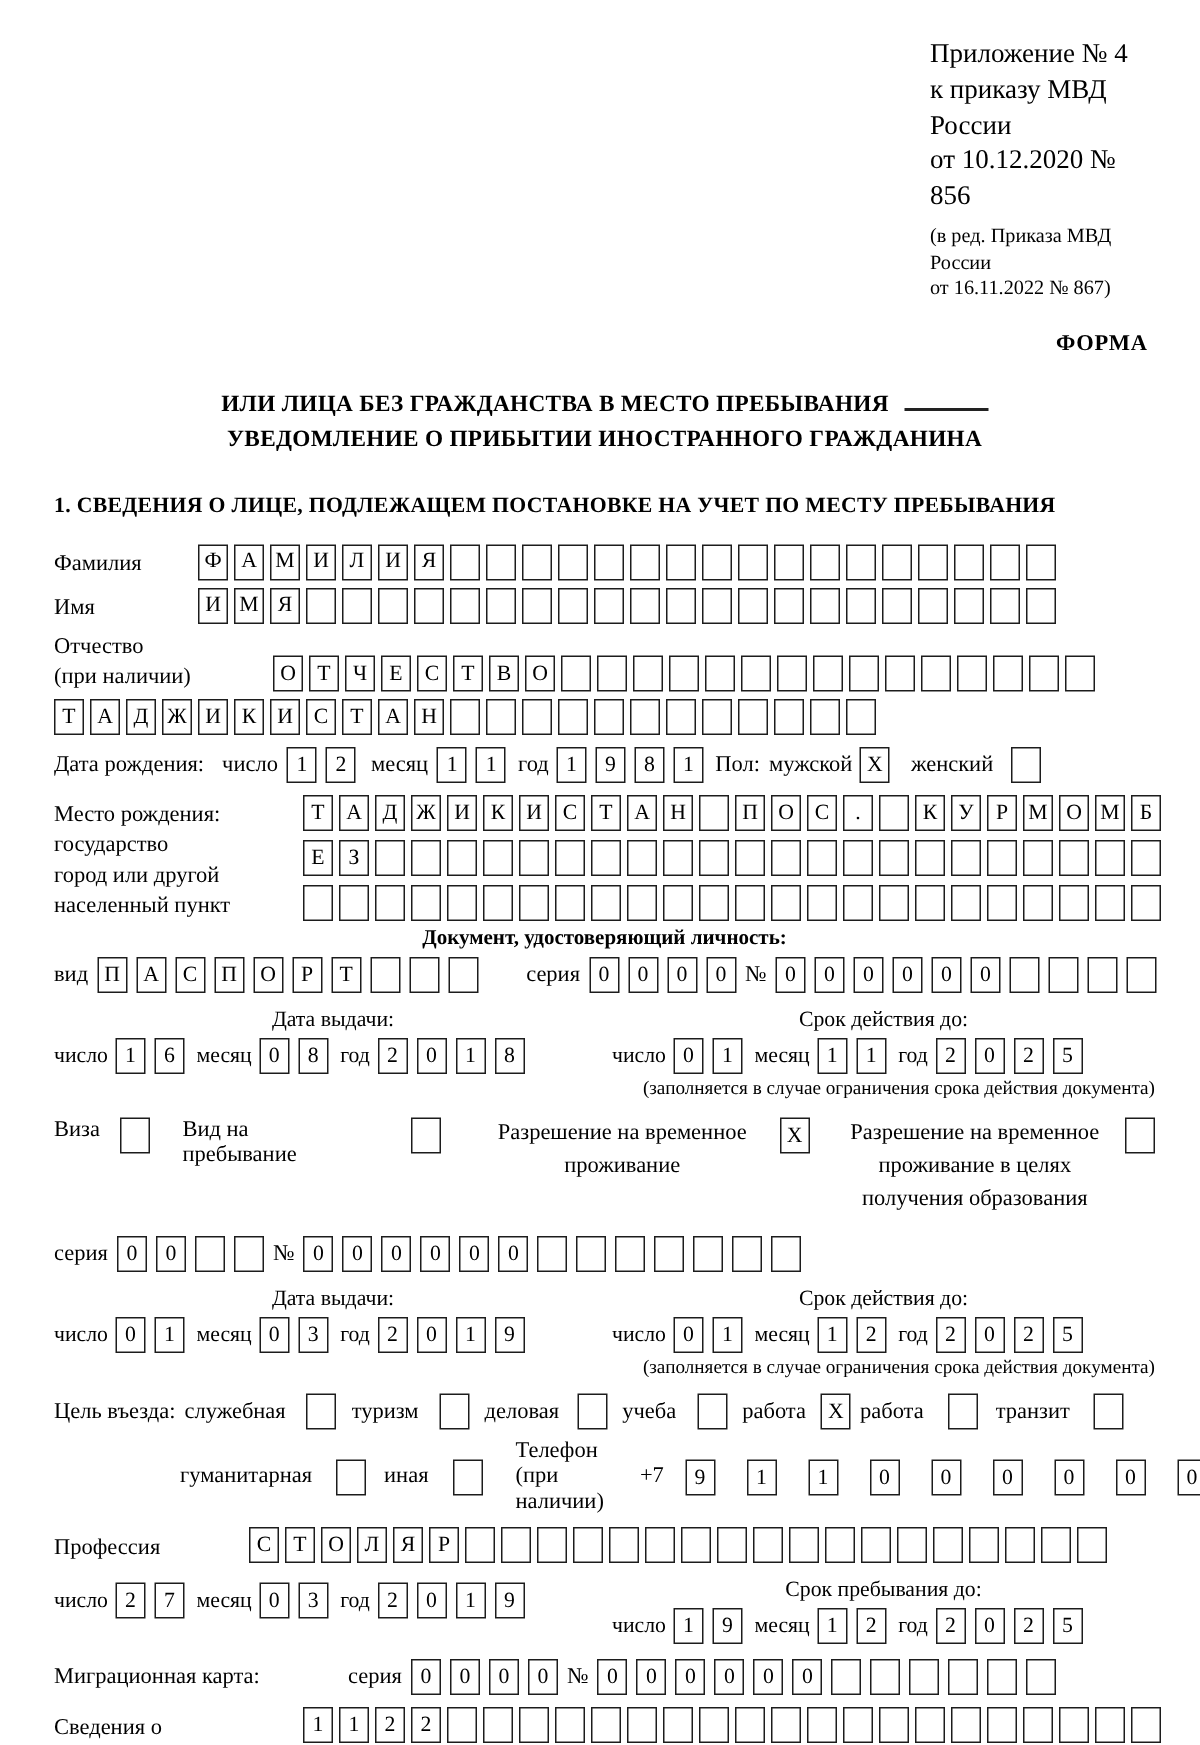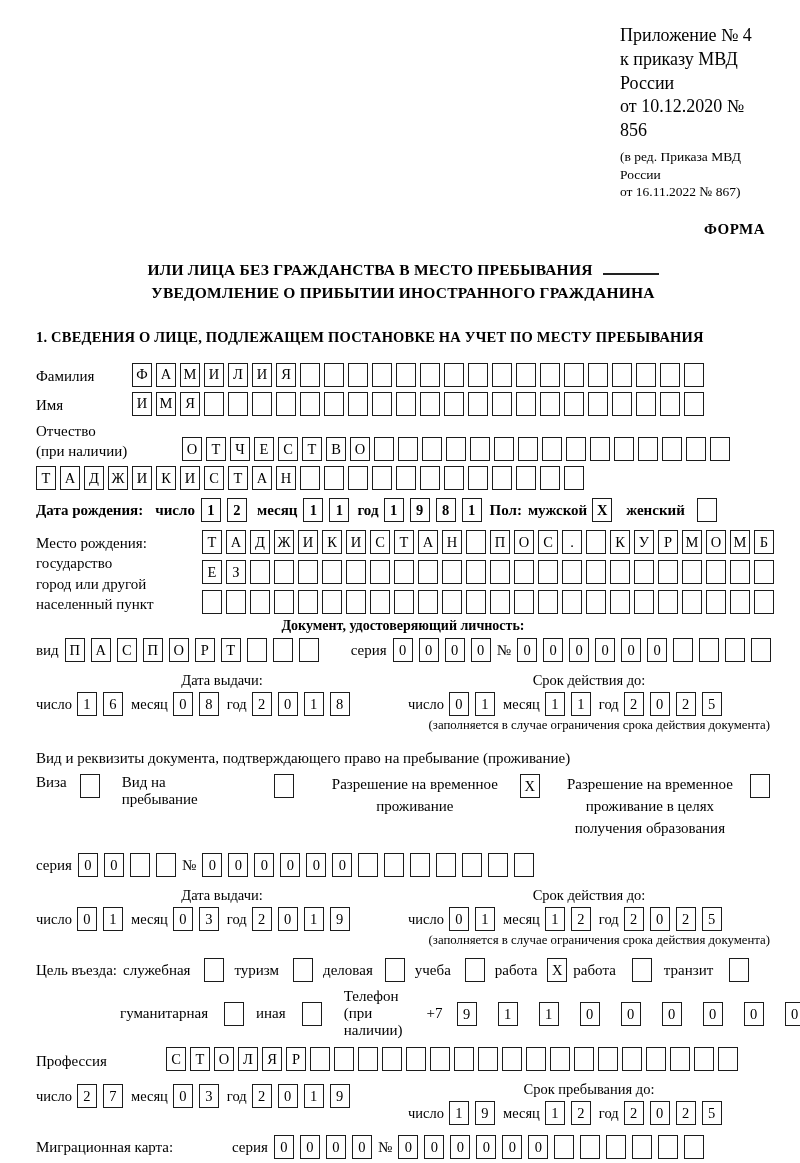--- a/index.html
+++ b/index.html
@@ -188,21 +188,21 @@
         <span class="cell"></span>
         <span class="cell"></span>
         <span class="cell"></span>
         <span class="cell"></span>
         <span class="cell"></span>
         <span class="cell"></span>
         <span class="cell"></span>
       </div>
   </div>
 
-  <div class="frow vcenter mt8" style="font-size:15px;font-weight:bold;">
+  <div class="frow vcenter mt8" style="font-size:15px;">
     <span>Дата рождения:</span>
     <span style="margin-left:12px;">число</span>
     <div class="cells" style="margin:0 10px 0 6px;gap:6px;">
         <span class="cell">1</span>
         <span class="cell">2</span>
       </div>
     <span>месяц</span>
     <div class="cells" style="margin:0 8px 0 6px;gap:6px;">
         <span class="cell">1</span>
         <span class="cell">1</span>
@@ -394,21 +394,20 @@
             <span class="cell">0</span>
             <span class="cell">2</span>
             <span class="cell">5</span>
           </div>
       </div>
       <div class="fnote">(заполняется в случае ограничения срока действия документа)</div>
     </div>
   </div>
 
   <div class="para">
-    <div>Вид и реквизиты документа, подтверждающего право на пребывание (проживание)</div>
   </div>
 
   <div class="optrow">
     <span>Виза</span>
     <div class="cells" style="margin-left:5px;">
         <span class="cell"></span>
       </div>
     <span style="margin-left:22px;">Вид на пребывание</span>
     <div class="cells" style="margin-left:24px;">
         <span class="cell"></span>

